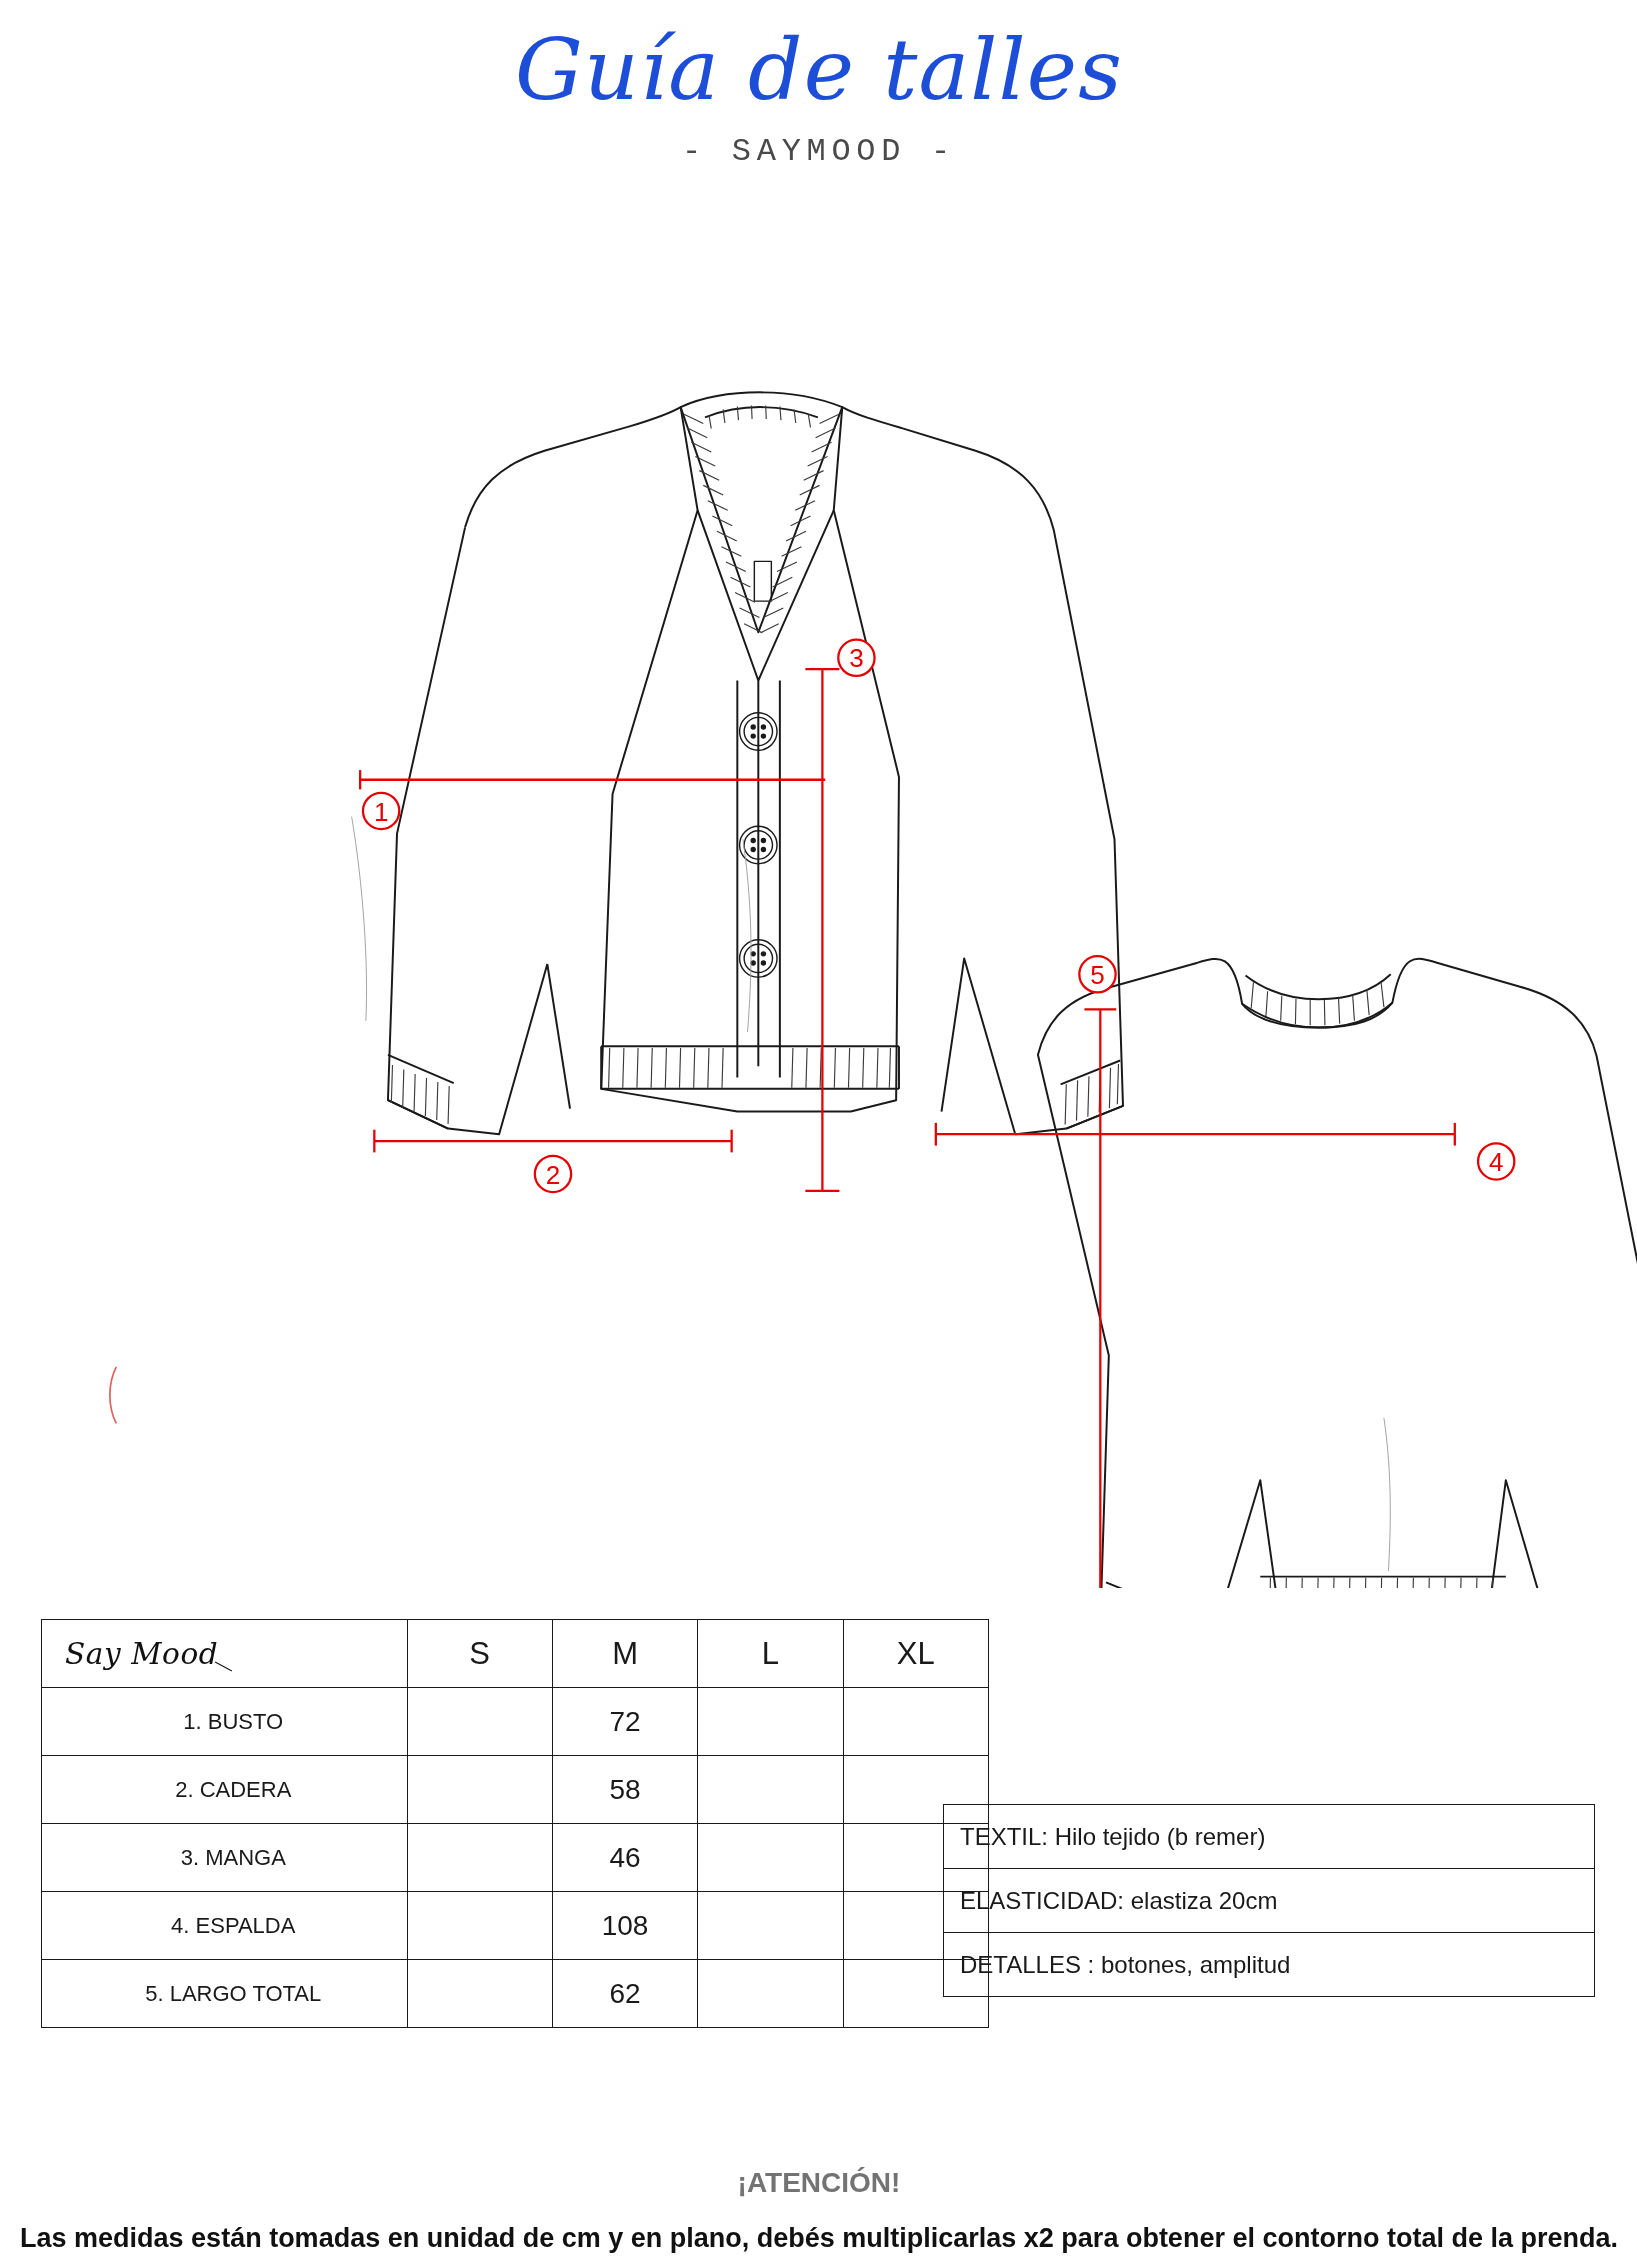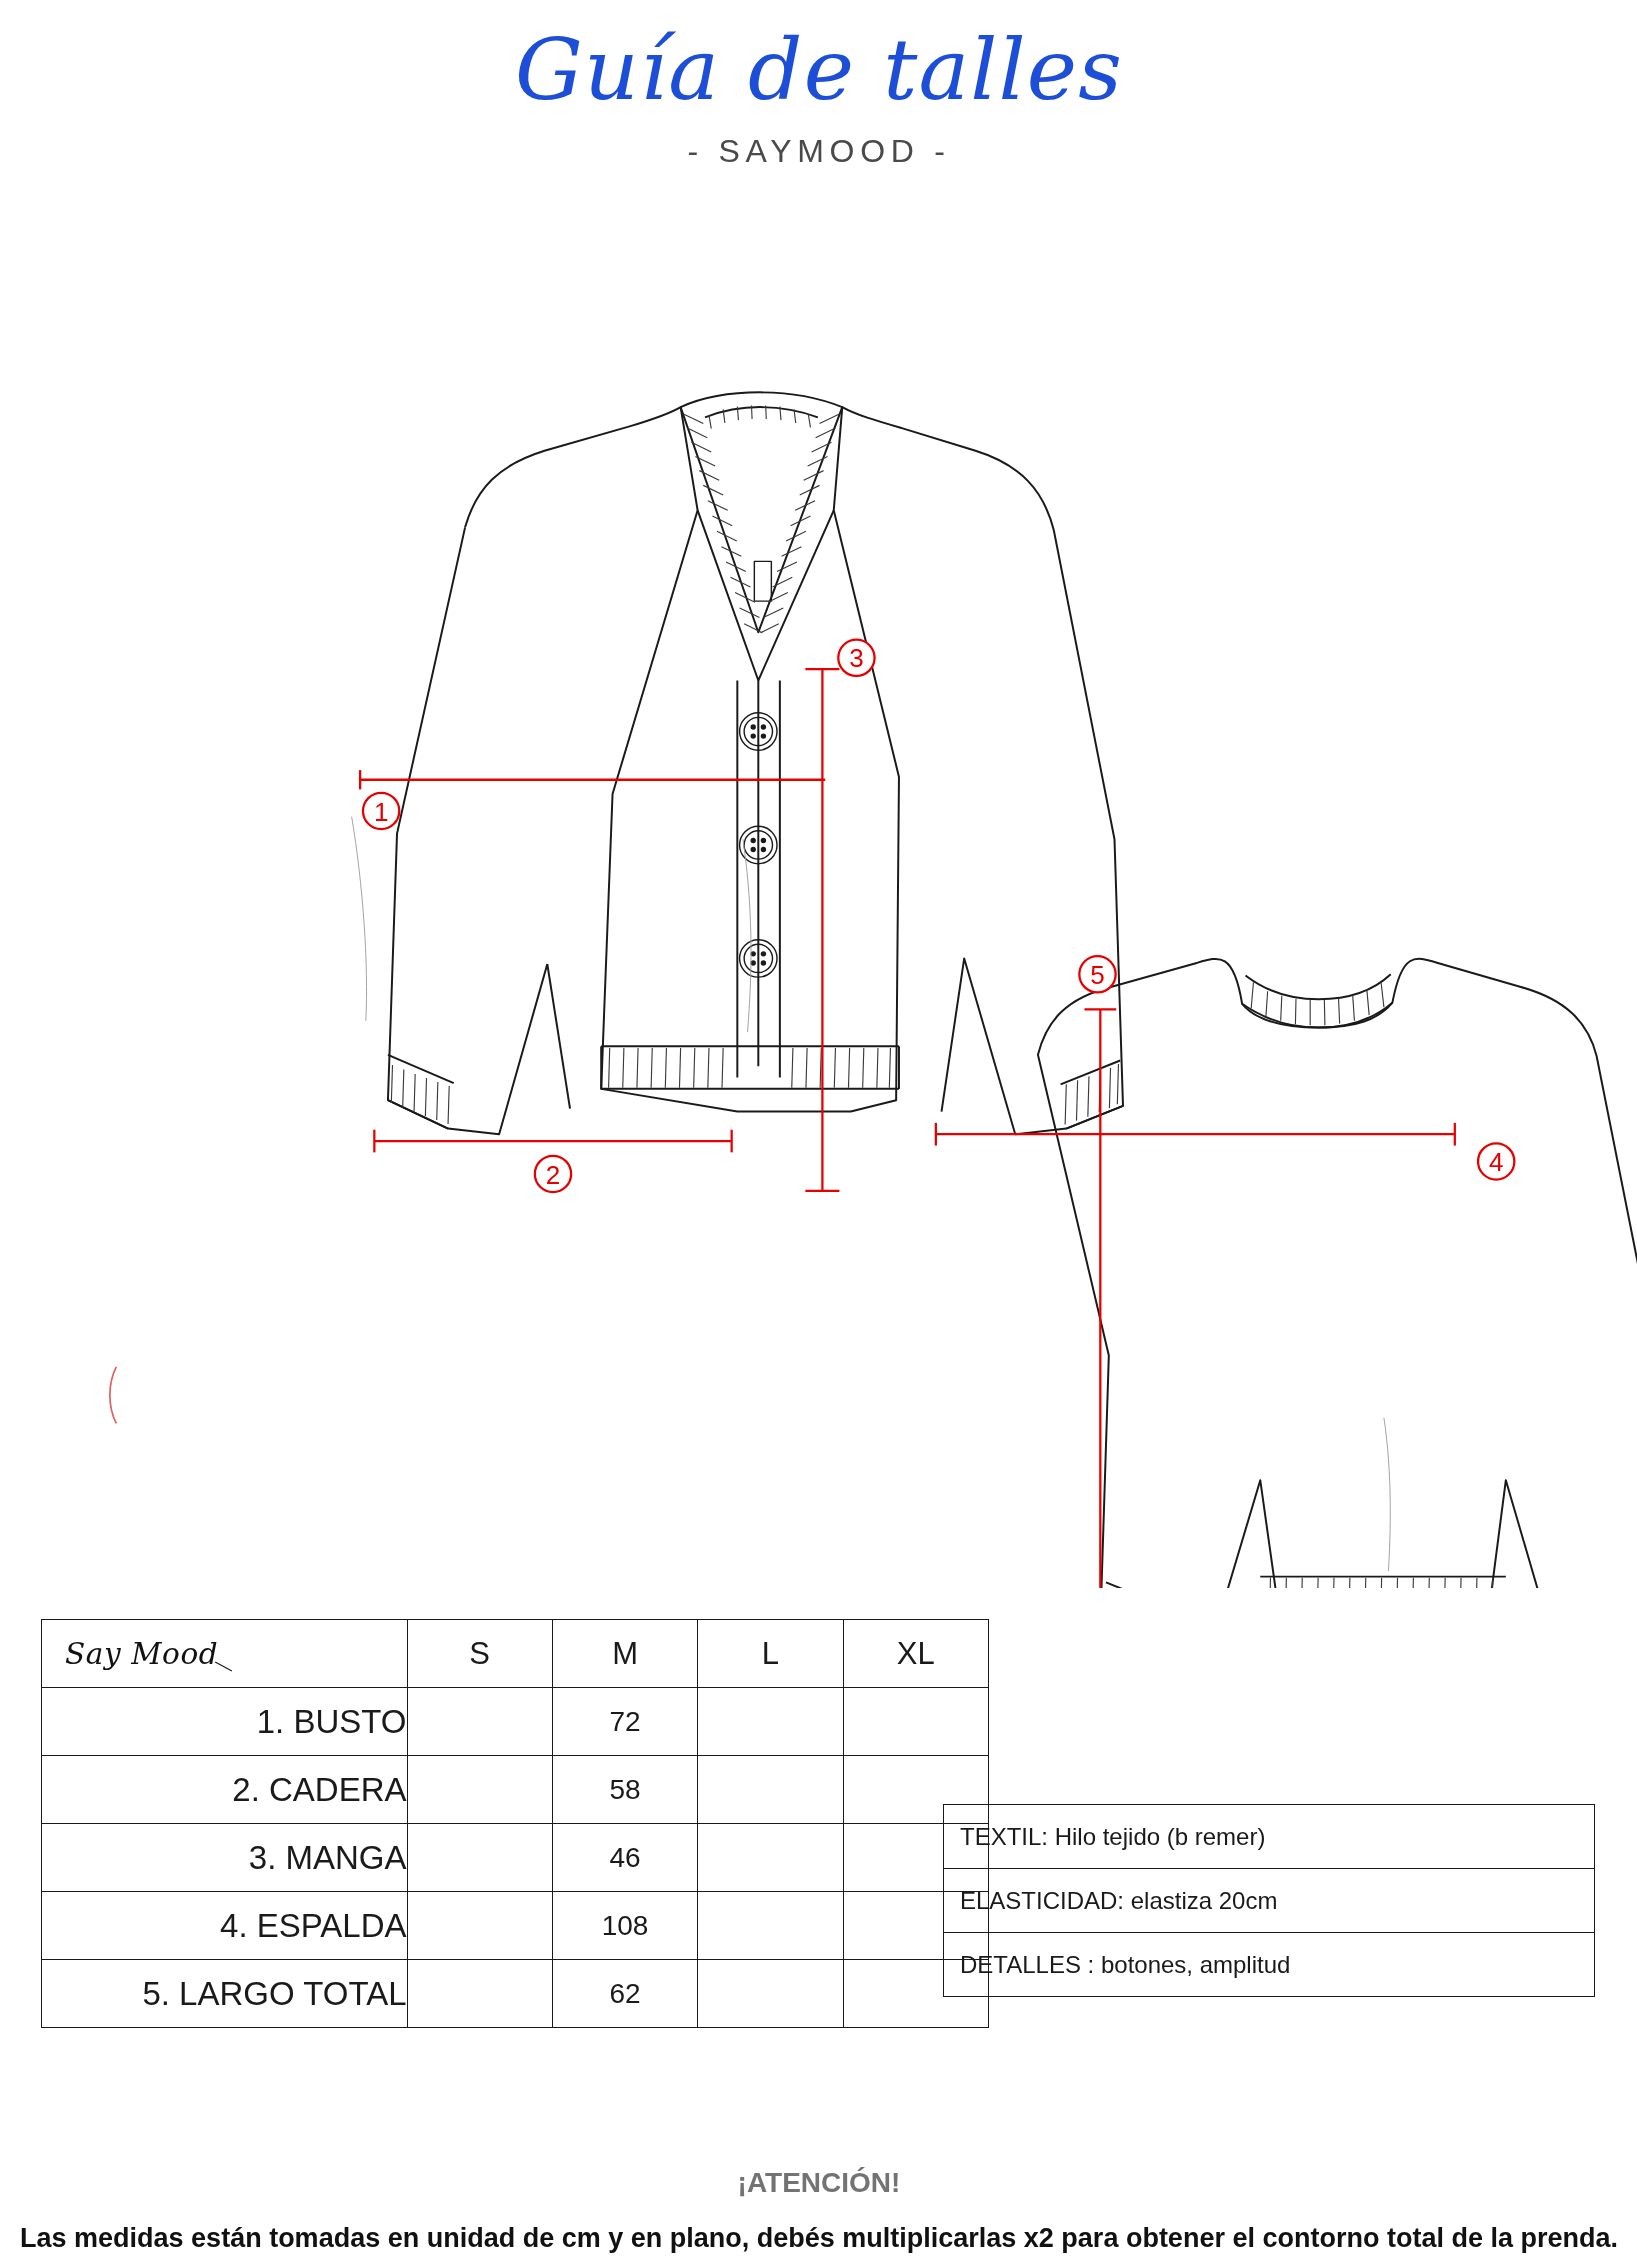--- a/index.html
+++ b/index.html
@@ -25,21 +25,21 @@
     font-family: "DejaVu Serif", serif;
     font-style: italic;
     font-size: 85px;
     font-weight: 400;
     letter-spacing: 1.1px;
     color: #1d4ed8;
     line-height: 1.1;
     margin: 0;
   }
   .subtitle {
-    font-family: Liberation Sans, sans-serif;
+    font-family: Liberation Mono, monospace;
     font-size: 32px;
     letter-spacing: 5.7px;
     color: #4a4a4a;
     margin-top: 16px;
   }
 
   
   .illustration {
     position: relative;
     width: 1638px;
@@ -68,24 +68,24 @@
   table.size-table td, table.size-table th {
     border: 1.1px solid #1a1a1a;
     height: 67px;
     font-size: 25px;
     font-weight: 400;
     text-align: center;
     padding: 0;
     color: #1a1a1a;
   }
   table.size-table td.rowlabel {
-    text-align: right;
+    text-align: center;
     padding-left: 18px;
     width: 318px;
-    font-size: 33px;
+    font-size: 22px;
   }
   table.size-table th.brandcell {
     width: 318px;
     text-align: left;
     padding-left: 23px;
   }
   .brand-script {
     font-family: "DejaVu Serif", serif;
     font-style: italic;
     font-size: 29.5px;

